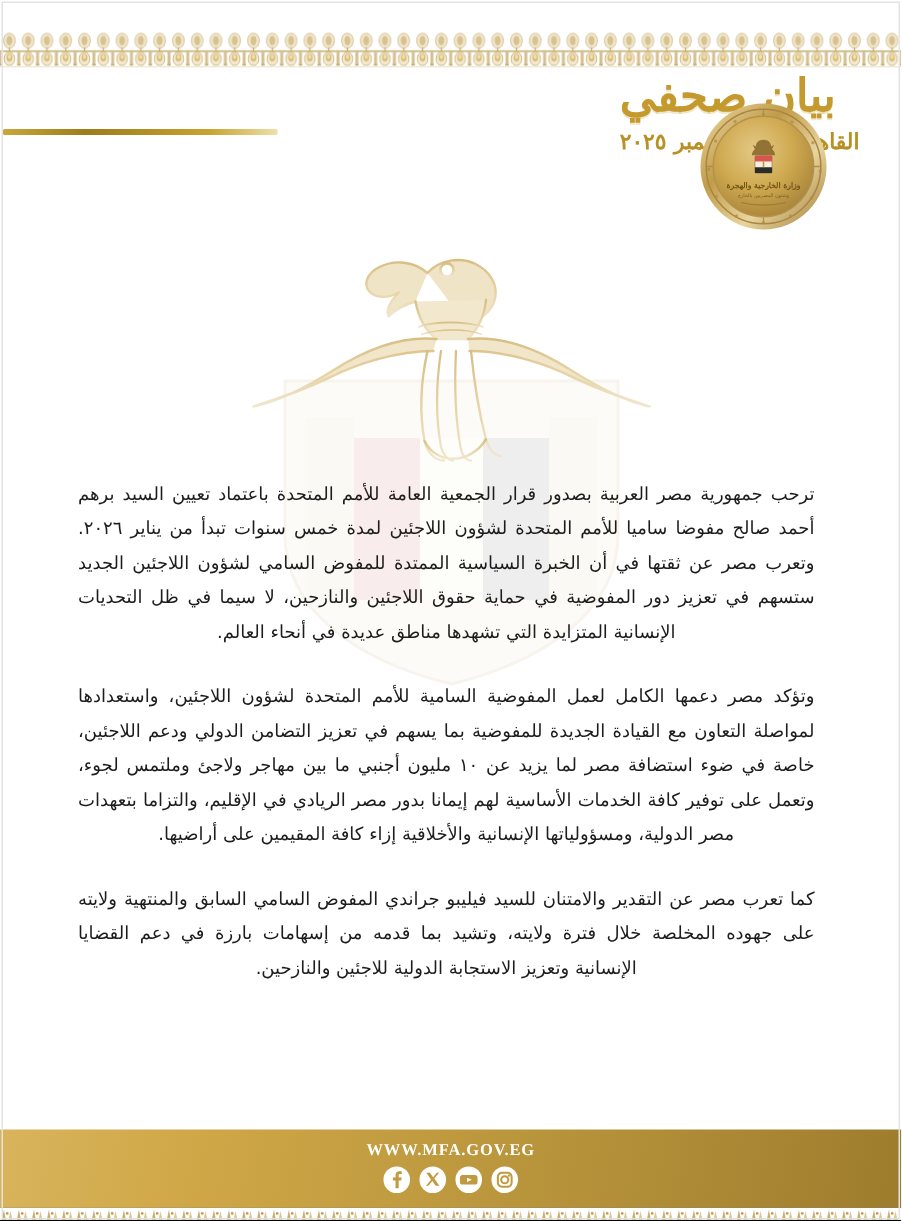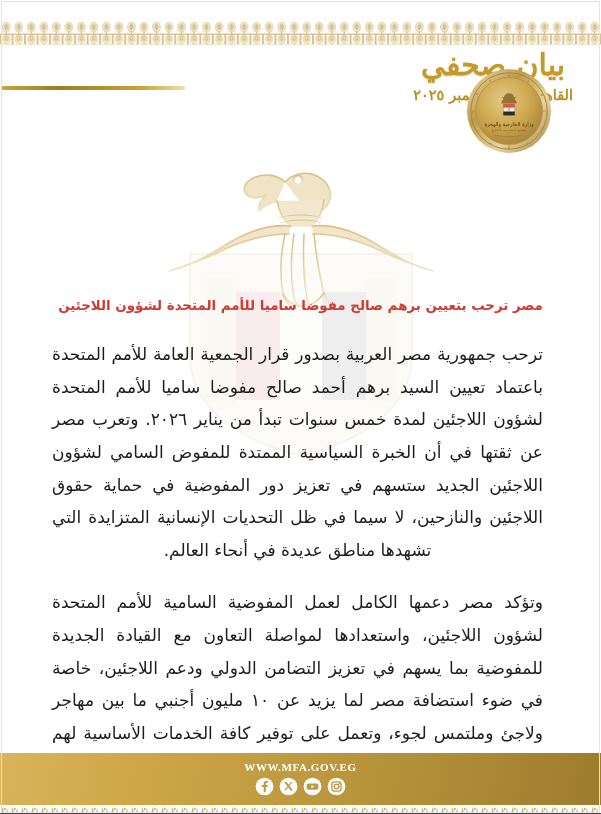--- a/index.html
+++ b/index.html
@@ -47,21 +47,21 @@
     position: absolute;
     left: 0; top: 45px;
     width: 601px;
     height: 95px;
     z-index: 10;
   }
   .title-block {
     position: absolute;
     right: 28px;
     top: 4px;
-    text-align: center;
+    text-align: left;
     direction: rtl;
   }
   .doc-title {
     font-family: "DejaVu Serif", "Liberation Serif", serif;
     font-size: 30px;
     font-weight: bold;
     color: #c49a2e;
     letter-spacing: 0px;
     line-height: 1.08;
     margin: 0;
@@ -144,21 +144,21 @@
     line-height: 1.5;
     margin: 0 42px 0 42px;
     padding: 0;
     letter-spacing: .1px;
   }
   .paragraphs {
     margin: 22px 58px 0 52px;
   }
   .para {
     font-family: "DejaVu Sans", "Liberation Sans", sans-serif;
-    font-size: 17px;
+    font-size: 12px;
     color: #1c1c1c;
     line-height: 1.92;
     text-align: justify;
     text-align-last: center;
     margin: 0 0 20px 0;
     letter-spacing: 0px;
   }
   .para:last-child { margin-bottom: 0; }
 
   
@@ -345,24 +345,24 @@
         <rect x="104" y="44" width="42" height="108" fill="#faf7ef" opacity=".9"></rect>
         <rect x="146" y="44" width="44" height="108" fill="#b9bcc0" opacity=".8"></rect>
         <rect x="28" y="30" width="32" height="125" fill="#eee6d2" opacity=".75"></rect>
         <rect x="190" y="30" width="32" height="125" fill="#eee6d2" opacity=".75"></rect>
         <path d="M14 6 L236 6 L236 108 C236 158 190 192 125 208 C60 192 14 158 14 108 Z" fill="none" stroke="#e6dcc2" stroke-width="2"></path>
       </g>
     </svg>
   </div>
 
   <div class="content">
-    <h1 class="headline">مصر ترحب بتعيين برهم صالح مفوضا ساميا للأمم المتحدة لشؤون اللاجئين</h1>
     <div class="paragraphs">
       <p class="para">ترحب جمهورية مصر العربية بصدور قرار الجمعية العامة للأمم المتحدة باعتماد تعيين السيد برهم أحمد صالح مفوضا ساميا للأمم المتحدة لشؤون اللاجئين لمدة خمس سنوات تبدأ من يناير ٢٠٢٦. وتعرب مصر عن ثقتها في أن الخبرة السياسية الممتدة للمفوض السامي لشؤون اللاجئين الجديد ستسهم في تعزيز دور المفوضية في حماية حقوق اللاجئين والنازحين، لا سيما في ظل التحديات الإنسانية المتزايدة التي تشهدها مناطق عديدة في أنحاء العالم.</p>
       <p class="para">وتؤكد مصر دعمها الكامل لعمل المفوضية السامية للأمم المتحدة لشؤون اللاجئين، واستعدادها لمواصلة التعاون مع القيادة الجديدة للمفوضية بما يسهم في تعزيز التضامن الدولي ودعم اللاجئين، خاصة في ضوء استضافة مصر لما يزيد عن ١٠ مليون أجنبي ما بين مهاجر ولاجئ وملتمس لجوء، وتعمل على توفير كافة الخدمات الأساسية لهم إيمانا بدور مصر الريادي في الإقليم، والتزاما بتعهدات مصر الدولية، ومسؤولياتها الإنسانية والأخلاقية إزاء كافة المقيمين على أراضيها.</p>
+      <p class="para">كما تعرب مصر عن التقدير والامتنان للسيد فيليبو جراندي المفوض السامي السابق والمنتهية ولايته على جهوده المخلصة خلال فترة ولايته، وتشيد بما قدمه من إسهامات بارزة في دعم القضايا الإنسانية وتعزيز الاستجابة الدولية للاجئين والنازحين.</p>
     </div>
   </div>
 
   <div class="footer">
     <div class="footer-inner">
       <p class="site-url">WWW.MFA.GOV.EG</p>
       <div class="social-row">
 
         <a class="social-icon">
           <svg viewBox="0 0 24 24" xmlns="http://www.w3.org/2000/svg">

